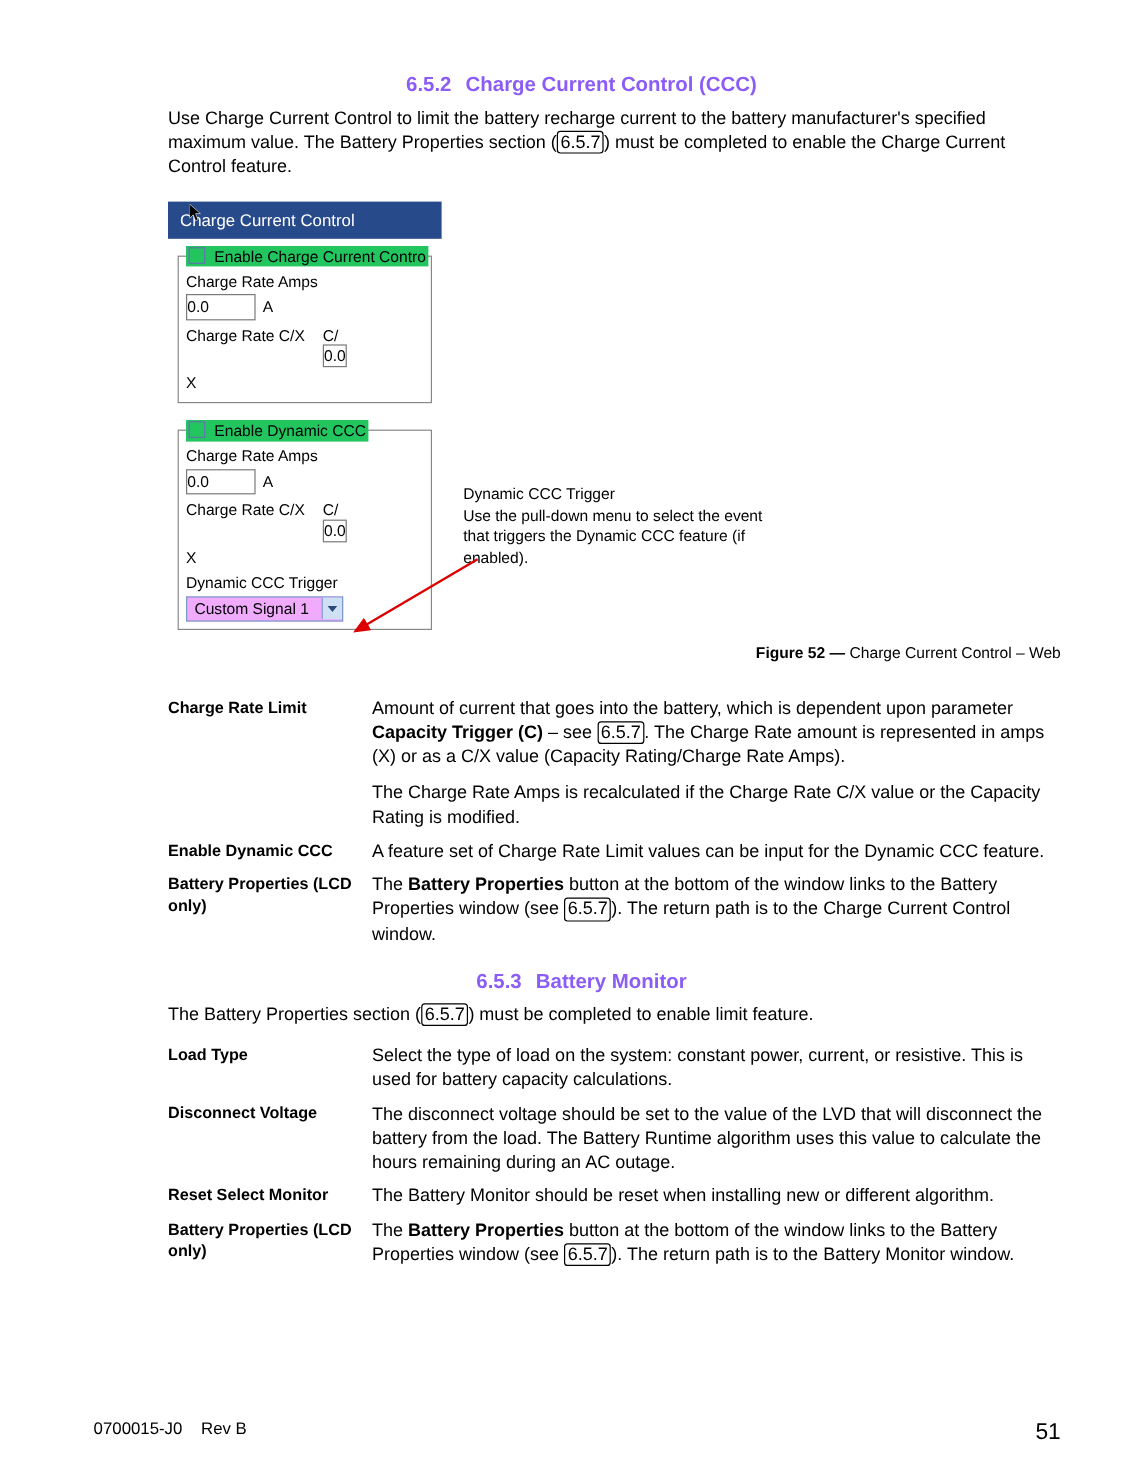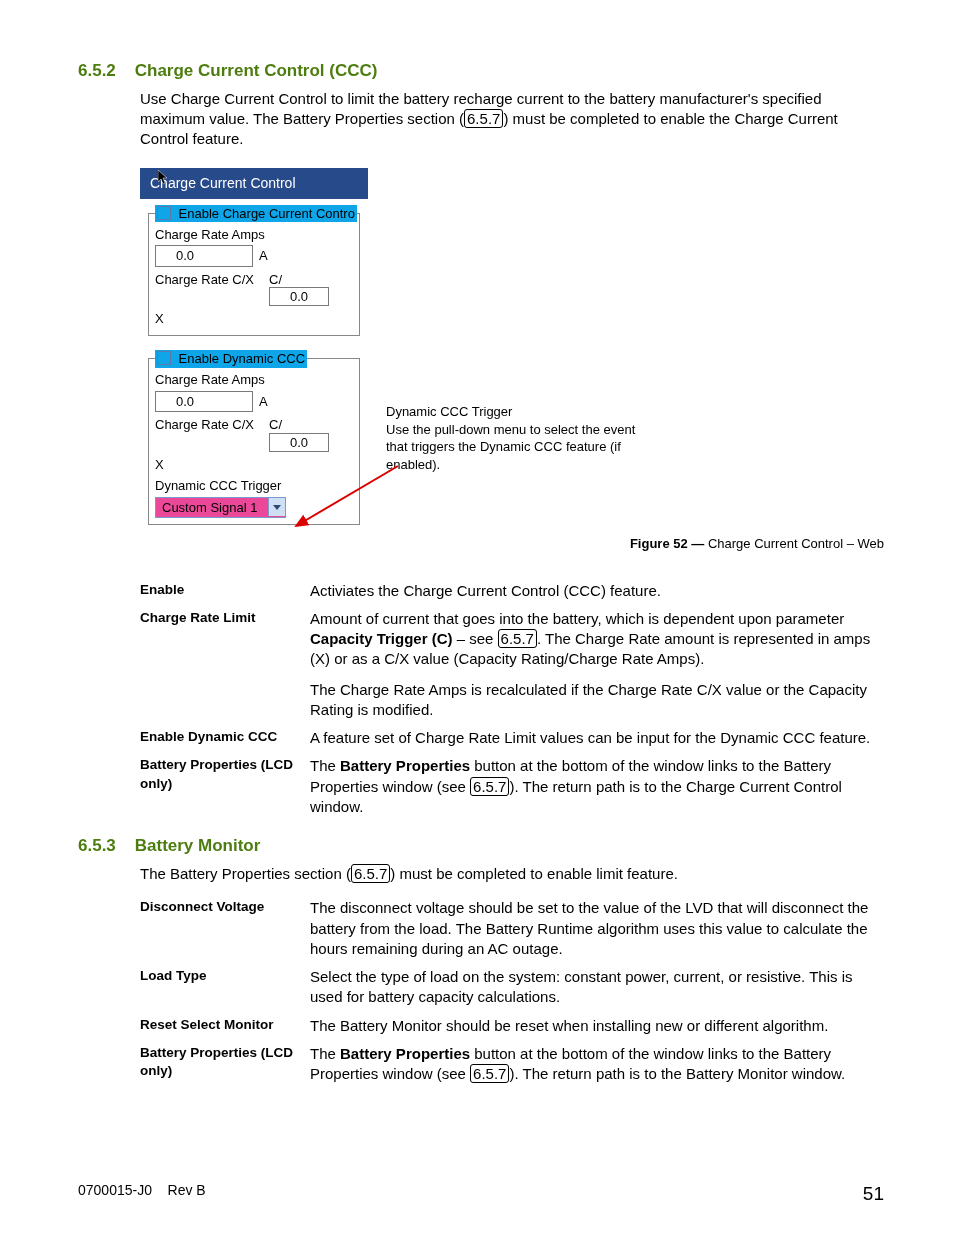--- a/index.html
+++ b/index.html
@@ -14,22 +14,23 @@
   .page {
     width: 954px;
     min-height: 1235px;
     padding: 60px 70px 40px 78px;
     box-sizing: border-box;
     position: relative;
   }
   .h2 {
     font-weight: bold;
     font-size: 17px;
-    color: #4d7c0f;
+    color: #8b5cf6;
     margin-bottom: 6px;
+    text-align: center;
   }
   .sec-num { display: inline-block; width: 52px; }
   .body-indent { margin-left: 62px; }
   .para { margin: 2px 0 10px 0; font-size: 15px; }
   .xref {
     border: 1px solid #000;
     border-radius: 3px;
     padding: 0 2px;
     display: inline-block;
     line-height: 1.15;
@@ -61,45 +62,45 @@
     border: 1px solid #888;
     margin: 14px 8px 4px 8px;
     padding: 8px 6px 6px 6px;
     font-size: 13px;
     position: relative;
   }
   .group-legend {
     position: absolute;
     top: -9px;
     left: 6px;
-    background: #0ea5e9;
+    background: #22c55e;
     padding: 0 2px;
     font-size: 13px;
   }
   .chk {
     display: inline-block;
     width: 12px; height: 12px;
     border: 1px solid #5b7aa8;
     vertical-align: -2px;
     margin-right: 4px;
   }
   .lbl { display: block; margin: 4px 0 2px 0; }
   .inrow { display: flex; align-items: center; gap: 6px; }
   .numbox {
     width: 56px;
     border: 1px solid #7a7a7a;
     font-size: 13px;
-    padding: 1px 20px;
+    padding: 1px 0;
     background: #fff;
   }
   .select {
     display: inline-flex;
     align-items: center;
     border: 1px solid #7a9acb;
-    background: #ec4899;
+    background: #f0abfc;
     font-size: 13px;
   }
   .select .seltext { padding: 1px 6px; width: 100px; }
   .select .selbtn {
     width: 16px; height: 18px;
     background: #cfe0f5;
     border-left: 1px solid #7a9acb;
     display: flex; align-items: center; justify-content: center;
   }
   .caret-down {
@@ -220,24 +221,20 @@
         <div>Use the pull-down menu to select the event that triggers the Dynamic CCC feature (if enabled).</div>
       </div>
     </div>
 
     <div class="fig-cap">
       <span class="b">Figure 52  —</span><span>  Charge Current Control – Web</span>
     </div>
 
     <table class="def">
       <tbody>
-          <tr>
-        <td class="term">Enable</td>
-        <td>Activiates the Charge Current Control (CCC) feature.</td>
-      </tr>
       <tr>
         <td class="term">Charge Rate Limit</td>
         <td>
           <span>Amount of current that goes into the battery, which is dependent upon parameter </span><b>Capacity Trigger (C)</b><span> – see </span><span class="xref">6.5.7</span><span>. The Charge Rate amount is represented in amps (X) or as a C/X value (Capacity Rating/Charge Rate Amps).</span>
           <div style="height:10px"></div>
           <span>The Charge Rate Amps is recalculated if the Charge Rate C/X value or the Capacity Rating is modified.</span>
         </td>
       </tr>
       <tr>
         <td class="term">Enable Dynamic CCC</td>
@@ -259,26 +256,26 @@
   </div>
 
   <div class="body-indent">
     <p class="para">
       <span>The Battery Properties section (</span><span class="xref">6.5.7</span><span>) must be completed to enable limit feature.</span>
     </p>
 
     <table class="def">
       <tbody>
           <tr>
+        <td class="term">Load Type</td>
+        <td>Select the type of load on the system: constant power, current, or resistive. This is used for battery capacity calculations.</td>
+      </tr>
+      <tr>
         <td class="term">Disconnect Voltage</td>
         <td>The disconnect voltage should be set to the value of the LVD that will disconnect the battery from the load. The Battery Runtime algorithm uses this value to calculate the hours remaining during an AC outage.</td>
-      </tr>
-      <tr>
-        <td class="term">Load Type</td>
-        <td>Select the type of load on the system: constant power, current, or resistive. This is used for battery capacity calculations.</td>
       </tr>
       <tr>
         <td class="term">Reset Select Monitor</td>
         <td>The Battery Monitor should be reset when installing new or different algorithm.</td>
       </tr>
       <tr>
         <td class="term">Battery Properties (LCD only)</td>
         <td>
           <span>The </span><b>Battery Properties</b><span> button at the bottom of the window links to the Battery Properties window (see </span><span class="xref">6.5.7</span><span>). The return path is to the Battery Monitor window.</span>
         </td>

